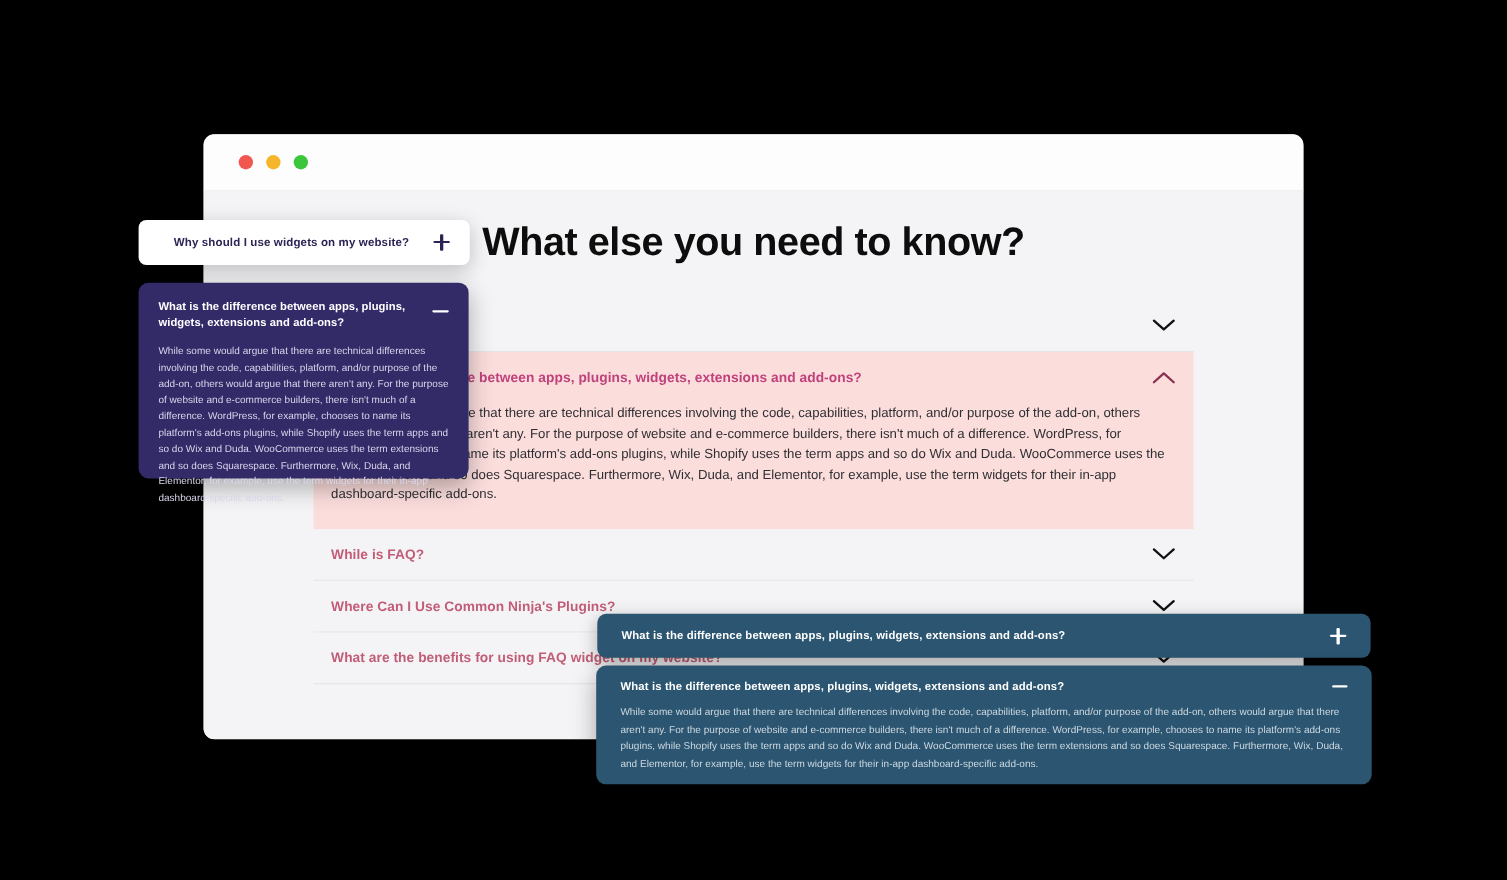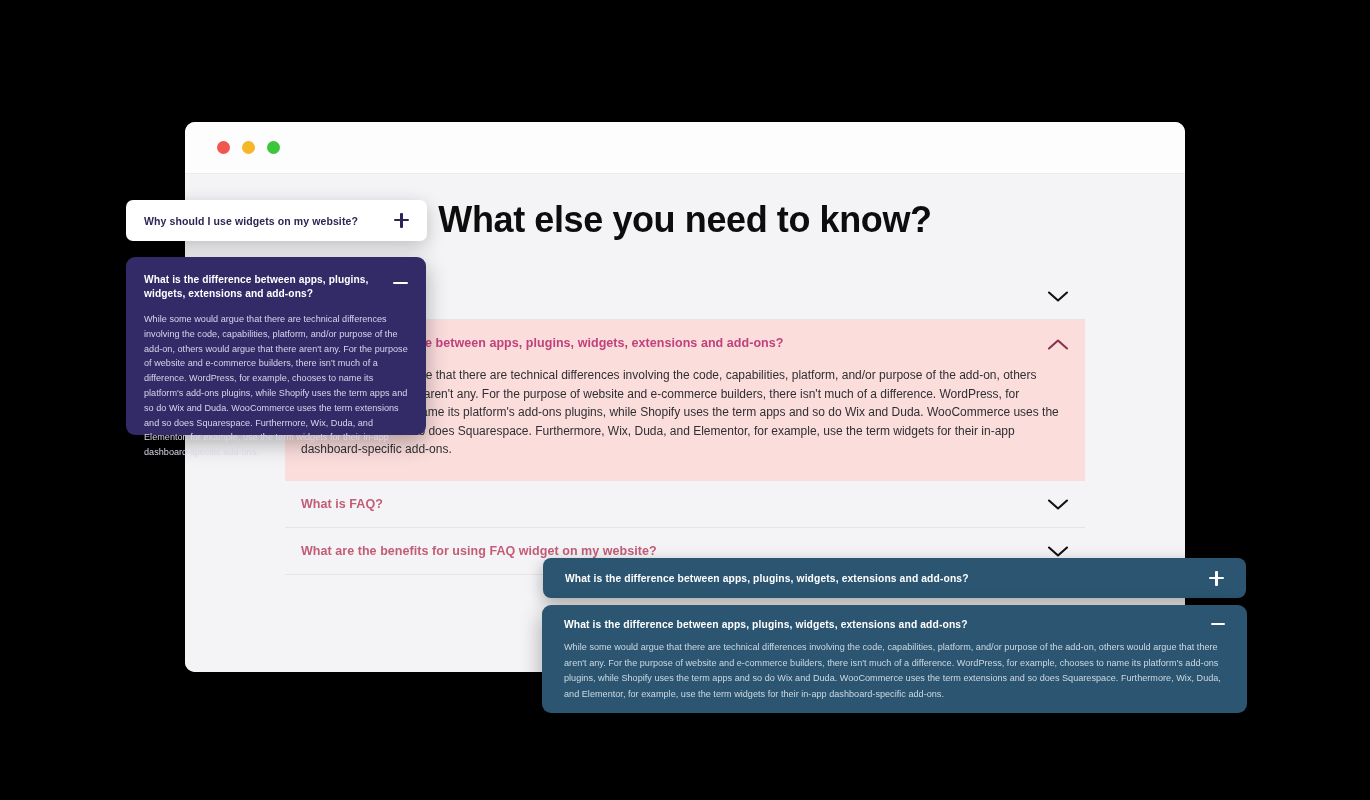--- a/index.html
+++ b/index.html
@@ -123,21 +123,21 @@
     left: 126px;
     top: 200px;
     width: 301px;
     height: 41px;
     background: #ffffff;
     border-radius: 7px;
     box-shadow: 0 5px 18px rgba(0,0,0,0.22);
     display: flex;
     align-items: center;
     justify-content: space-between;
-    padding: 0 18px 0 18px;
+    padding: 0 18px 0 32px;
   }
 
   .float-white .fw-q {
     font-size: 10.5px;
     font-weight: 700;
     color: #2b2555;
     letter-spacing: 0.1px;
   }
 
   .plus-dark {
@@ -312,29 +312,39 @@
               <svg viewBox="0 0 22 13" width="22" height="13" fill="none" xmlns="http://www.w3.org/2000/svg">
                 <path d="M2 10.5 L11 2.5 L20 10.5" stroke="#8b3050" stroke-width="2.1" stroke-linecap="round" stroke-linejoin="round"></path>
               </svg>
             </span>
           </div>
           <div class="faq-body">While some would argue that there are technical differences involving the code, capabilities, platform, and/or purpose of the add-on, others would argue that there aren't any. For the purpose of website and e-commerce builders, there isn't much of a difference. WordPress, for example, chooses to name its platform's add-ons plugins, while Shopify uses the term apps and so do Wix and Duda. WooCommerce uses the term extensions and so does Squarespace. Furthermore, Wix, Duda, and Elementor, for example, use the term widgets for their in-app dashboard-specific add-ons.</div>
         </div>
 
         <div class="faq-row">
           <div class="faq-head">
-            <span class="faq-q">What is FAQ?</span>
+            <span class="faq-q">While is FAQ?</span>
             <span class="chev">
               <svg viewBox="0 0 22 13" width="22" height="13" fill="none" xmlns="http://www.w3.org/2000/svg">
                 <path d="M2 2.5 L11 10.5 L20 2.5" stroke="#111111" stroke-width="2.1" stroke-linecap="round" stroke-linejoin="round"></path>
               </svg>
             </span>
           </div>
         </div>
 
+        <div class="faq-row">
+          <div class="faq-head">
+            <span class="faq-q">Where Can I Use Common Ninja's Plugins?</span>
+            <span class="chev">
+              <svg viewBox="0 0 22 13" width="22" height="13" fill="none" xmlns="http://www.w3.org/2000/svg">
+                <path d="M2 2.5 L11 10.5 L20 2.5" stroke="#111111" stroke-width="2.1" stroke-linecap="round" stroke-linejoin="round"></path>
+              </svg>
+            </span>
+          </div>
+        </div>
 
         <div class="faq-row">
           <div class="faq-head">
             <span class="faq-q">What are the benefits for using FAQ widget on my website?</span>
             <span class="chev">
               <svg viewBox="0 0 22 13" width="22" height="13" fill="none" xmlns="http://www.w3.org/2000/svg">
                 <path d="M2 2.5 L11 10.5 L20 2.5" stroke="#111111" stroke-width="2.1" stroke-linecap="round" stroke-linejoin="round"></path>
               </svg>
             </span>
           </div>

